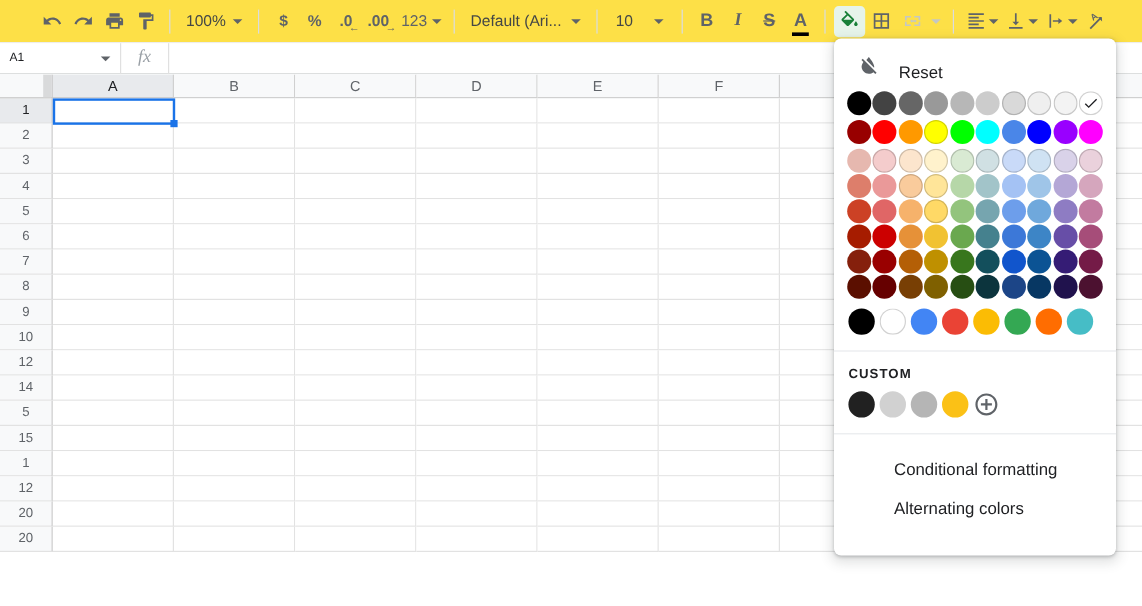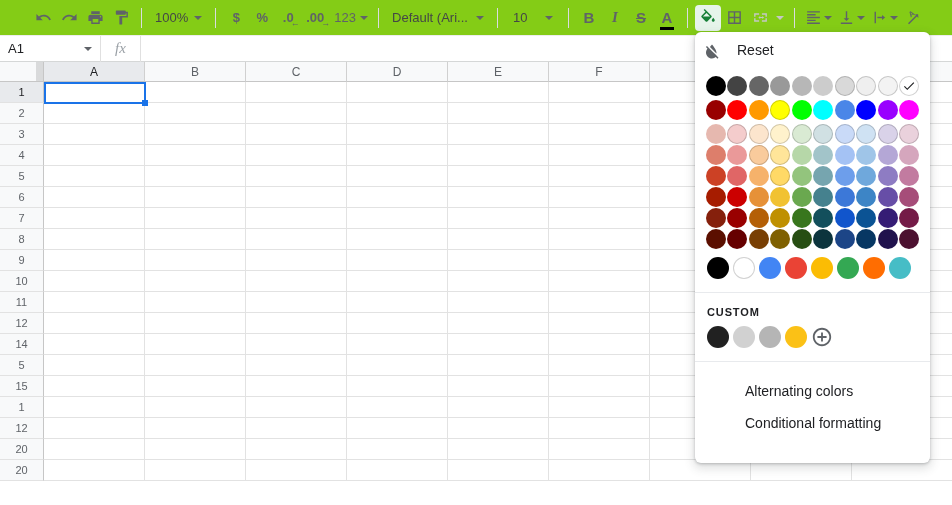--- a/index.html
+++ b/index.html
@@ -1,21 +1,21 @@
 <!DOCTYPE html>
 <html><head>
 <meta charset="utf-8">
 <style>
   * { box-sizing: border-box; margin: 0; padding: 0; }
   html,body { width:952px; height:505px; overflow:hidden; background:#fff;
     font-family:"Liberation Sans", sans-serif; -webkit-font-smoothing:antialiased; }
   .app { position:relative; width:952px; height:505px; }
 
   
-  .toolbar { position:absolute; top:0; left:0; right:0; height:36px; background:#84cc16;
+  .toolbar { position:absolute; top:0; left:0; right:0; height:36px; background:#fde047;
     display:flex; align-items:center; padding-left:30px; border-bottom:1px solid #ededed; }
   .tb-btn { height:26px; min-width:26px; padding:0 3px; display:flex; align-items:center;
     justify-content:center; border-radius:4px; color:#5f6368; font-size:14px; cursor:pointer; position:relative; }
   .tb-btn svg { display:block; }
   .tb-btn.active { background:#e6f4ea; }
   .tb-btn.disabled { color:#c4c7c5; }
   .tb-sep { width:1px; height:20px; background:#dadce0; margin:0 7px; flex:none; }
   .tb-text { font-size:13px; color:#444746; }
   .caret { width:0; height:0; border-left:4px solid transparent; border-right:4px solid transparent;
     border-top:4px solid #5f6368; margin-left:6px; }
@@ -26,21 +26,21 @@
   .decim .mini { position:absolute; bottom:-3px; right:-4px; font-size:9px; font-weight:normal; }
   .textcolor { position:relative; font-size:15px; font-weight:bold; color:#5f6368; line-height:1; }
   .textcolor::after { content:""; position:absolute; left:-2px; right:-2px; bottom:-5px; height:3px; background:#000; }
   .zoombox { display:flex; align-items:center; padding:0 6px; }
   .fontbox { display:flex; align-items:center; padding:0 6px; min-width:104px; }
 
   
   .formula-bar { position:absolute; top:36px; left:0; right:0; height:26px; background:#fff;
     display:flex; align-items:center; border-bottom:1px solid #d5d7d7; }
   .name-box { width:100px; height:100%; display:flex; align-items:center; padding:0 8px;
-    font-size:13px; color:#202124; cursor:pointer; }
+    font-size:10px; color:#202124; cursor:pointer; }
   .name-box .caret { margin-left:auto; border-left-width:4px; border-right-width:4px; }
   .fb-sep { width:1px; height:26px; background:#e0e0e0; }
   .fx { font-family:"Liberation Serif", serif; font-style:italic; font-size:15px; color:#9aa0a6;
     padding:0 14px; }
   .fb-input { flex:1; height:100%; }
 
   
   .grid { position:absolute; top:62px; left:0; right:0; bottom:0; overflow:hidden; background:#fff; }
   .hdr-row { display:flex; height:20px; }
   .corner { width:44px; height:20px; background:#f8f9fa; border-right:1px solid #c6c6c6;
@@ -58,21 +58,21 @@
   .cell { width:101px; height:21px; border-right:1px solid #e2e2e2; border-bottom:1px solid #e2e2e2;
     flex:none; background:#fff; }
   .sel-box { position:absolute; left:44px; top:20px; width:102px; height:22px;
     border:2px solid #1a73e8; pointer-events:auto; }
   .sel-handle { position:absolute; right:-4px; bottom:-4px; width:6px; height:6px; background:#1a73e8; }
 
   
   .panel { position:absolute; left:695px; top:32px; width:235px; height:431px; background:#fff;
     border-radius:6px; box-shadow:0 1px 3px rgba(60,64,67,.3), 0 4px 10px 2px rgba(60,64,67,.15);
     z-index:10; padding:10px 0 8px 0; }
-  .reset-row { display:flex; align-items:flex-start; height:26px; padding-left:8px; cursor:pointer; }
+  .reset-row { display:flex; align-items:flex-end; height:26px; padding-left:20px; cursor:pointer; }
   .reset-row svg { flex:none; }
   .reset-label { font-size:14px; color:#202124; margin-left:16px; }
   .palette { width:214px; margin:8px auto 0 auto; }
   .pal-row { display:grid; grid-template-columns:repeat(10,1fr); gap:1px; margin-bottom:4px; }
   .pal-row.tight { margin-bottom:1px; }
   .swatch { width:20px; height:20px; border-radius:50%; cursor:pointer; position:relative; }
   .swatch.light { box-shadow:inset 0 0 0 1px rgba(0,0,0,.18); }
   .swatch .check { position:absolute; inset:0; display:flex; align-items:center; justify-content:center; }
   .section-label { font-size:11px; font-weight:bold; letter-spacing:.08em; color:#202124;
     margin:12px 0 0 12px; display:flex; align-items:center; }
@@ -380,32 +380,20 @@
           <div class="cell"></div>
           <div class="cell"></div>
           <div class="cell"></div>
           <div class="cell"></div>
           <div class="cell"></div>
           <div class="cell"></div>
           <div class="cell"></div>
           <div class="cell"></div>
         </div>
         <div class="grid-row">
-          <div class="row-hdr">11</div>
-          <div class="cell"></div>
-          <div class="cell"></div>
-          <div class="cell"></div>
-          <div class="cell"></div>
-          <div class="cell"></div>
-          <div class="cell"></div>
-          <div class="cell"></div>
-          <div class="cell"></div>
-          <div class="cell"></div>
-        </div>
-        <div class="grid-row">
           <div class="row-hdr">12</div>
           <div class="cell"></div>
           <div class="cell"></div>
           <div class="cell"></div>
           <div class="cell"></div>
           <div class="cell"></div>
           <div class="cell"></div>
           <div class="cell"></div>
           <div class="cell"></div>
           <div class="cell"></div>
@@ -638,17 +626,17 @@
         <div class="swatch-lg" style="background: rgb(251, 193, 22);"></div>
         <div class="add-btn">
           <svg width="22" height="22" viewBox="0 0 24 24" fill="#5f6368">
             <path d="M13 7h-2v4H7v2h4v4h2v-4h4v-2h-4V7zm-1-5C6.48 2 2 6.48 2 12s4.48 10 10 10 10-4.48 10-10S17.52 2 12 2zm0 18c-4.41 0-8-3.59-8-8s3.59-8 8-8 8 3.59 8 8-3.59 8-8 8z"></path>
           </svg>
         </div>
       </div>
 
     <div class="panel-divider"></div>
 
+    <div class="menu-item">Conditional formatting</div>
     <div class="menu-item">Alternating colors</div>
-    <div class="menu-item">Conditional formatting</div>
   </div>
 
 </div>
 
 </body></html>

